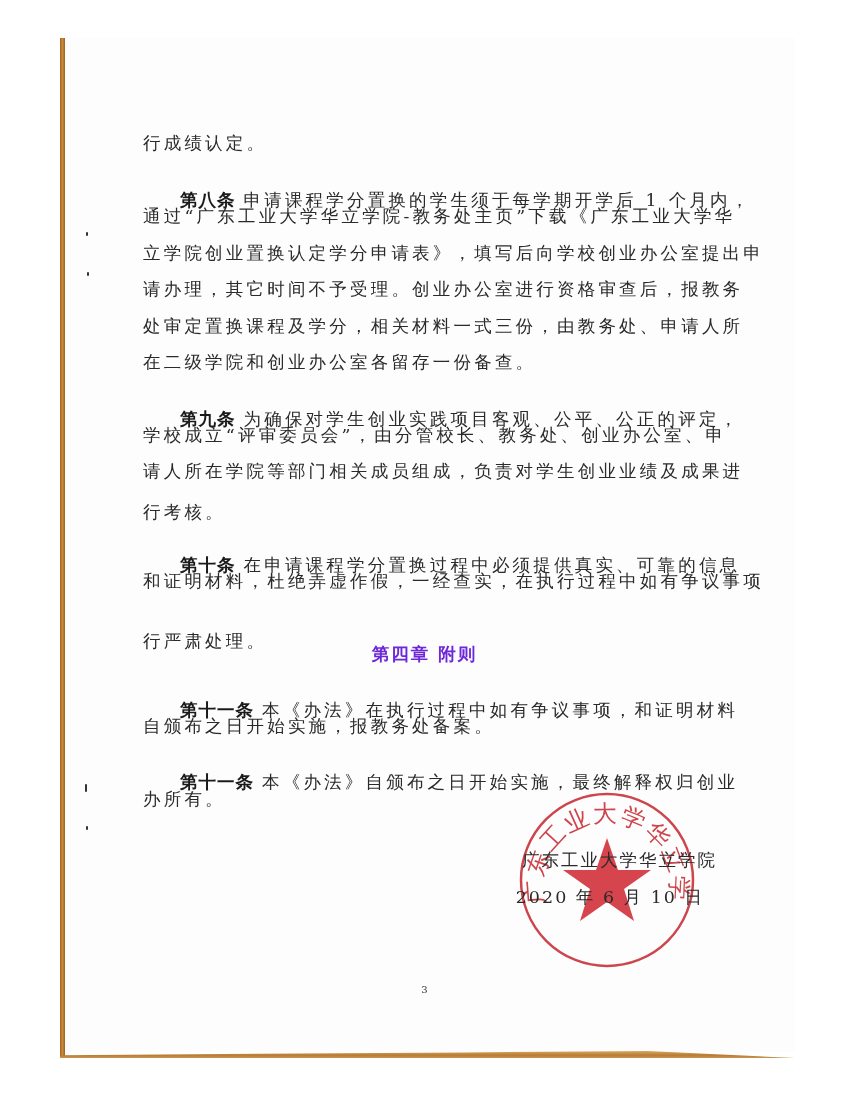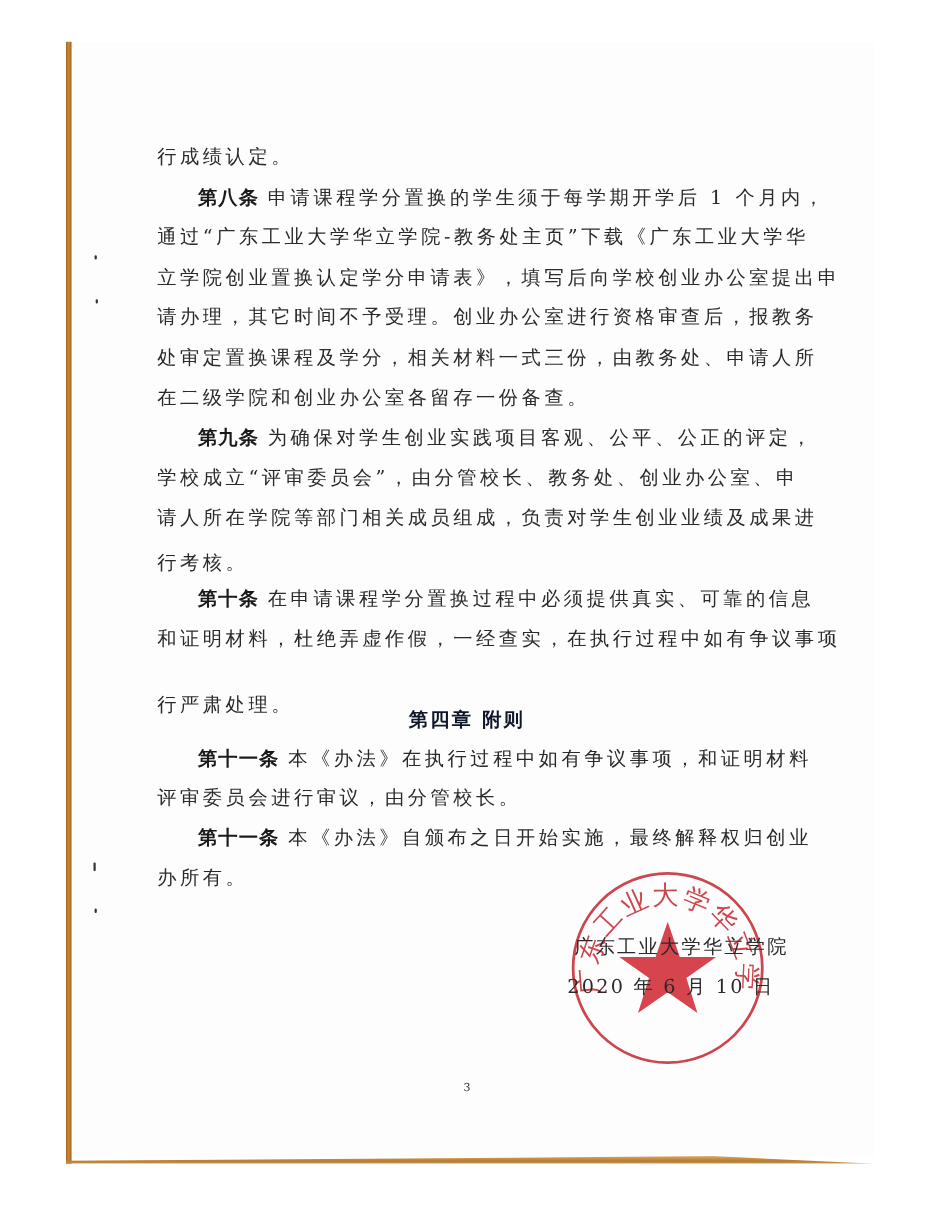--- a/index.html
+++ b/index.html
@@ -20,23 +20,23 @@
     clip-path: polygon(0 60%, 55% 20%, 80% 0, 100% 100%, 0 100%);
   }
   .page {
     position: absolute; left: 65px; top: 38px; width: 730px; height: 1014px;
     background: #fdfdfd;
   }
   .line {
     position: absolute; left: 143px; font-size: 17.5px; color: #2a2a2a;
     letter-spacing: 3.2px; white-space: nowrap; line-height: 22px; text-align: right;
   }
-  .indent { left: 180px; }
+  .indent { left: 180px; margin-top: 20px; }
   .bold { font-weight: bold; color: #1a1a1a; letter-spacing: 1px; margin-right: 8px; }
-  .chapter { position: absolute; left: 0; width: 849px; text-align: center; font-size: 17.5px; font-weight: bold; color: #0f172a; letter-spacing: 2px; }
+  .chapter { position: absolute; left: 0; width: 849px; text-align: center; font-size: 17.5px; font-weight: bold; color: #6d28d9; letter-spacing: 2px; }
   .sig { position: absolute; right: 132px; font-size: 17.5px; color: #2a2a2a; letter-spacing: 2px; white-space: nowrap; z-index: 3; }
   .page-num { position: absolute; left: 0; width: 849px; text-align: center; top: 984px; font-size: 10px; color: #333; }
   .mark { position: absolute; background: #3a3030; width: 2px; border-radius: 1px; }
   .stamp { position: absolute; left: 517px; top: 790px; width: 180px; height: 180px; z-index: 2; opacity: 0.9; }
 </style>
 </head>
 <body>
 
 <div class="scan-bg"></div>
 <div class="page"></div>
@@ -62,21 +62,21 @@
 <div class="line" style="top:460px"><span>请人所在学院等部门相关成员组成，负责对学生创业业绩及成果进</span></div>
 <div class="line" style="top:501px"><span>行考核。</span></div>
 
 <div class="line indent" style="top:534px"><span class="bold">第十条</span><span>在申请课程学分置换过程中必须提供真实、可靠的信息</span></div>
 <div class="line" style="top:570px"><span>和证明材料，杜绝弄虚作假，一经查实，在执行过程中如有争议事项</span></div>
 <div class="line" style="top:630px"><span>行严肃处理。</span></div>
 
 <div class="chapter" style="top:642px">第四章  附则</div>
 
 <div class="line indent" style="top:679px"><span class="bold">第十一条</span><span>本《办法》在执行过程中如有争议事项，和证明材料</span></div>
-<div class="line" style="top:715px"><span>评审委员会进行审议，由分管校长。</span></div>
+<div class="line" style="top:715px"><span>自颁布之日开始实施，报教务处备案。</span></div>
 
 <div class="line indent" style="top:751px"><span class="bold">第十一条</span><span>本《办法》自颁布之日开始实施，最终解释权归创业</span></div>
 <div class="line" style="top:788px"><span>办所有。</span></div>
 
 <svg class="stamp" viewBox="0 0 180 180">
   <defs>
     <path id="sealArc" d="M 30 118 A 64 64 0 1 1 150 118" fill="none"></path>
   </defs>
   <circle cx="90" cy="90" r="86" fill="none" stroke="#c8323a" stroke-width="2.5"></circle>
   <text font-size="24" fill="#c8323a" font-family="DejaVu Serif, serif" letter-spacing="2">

